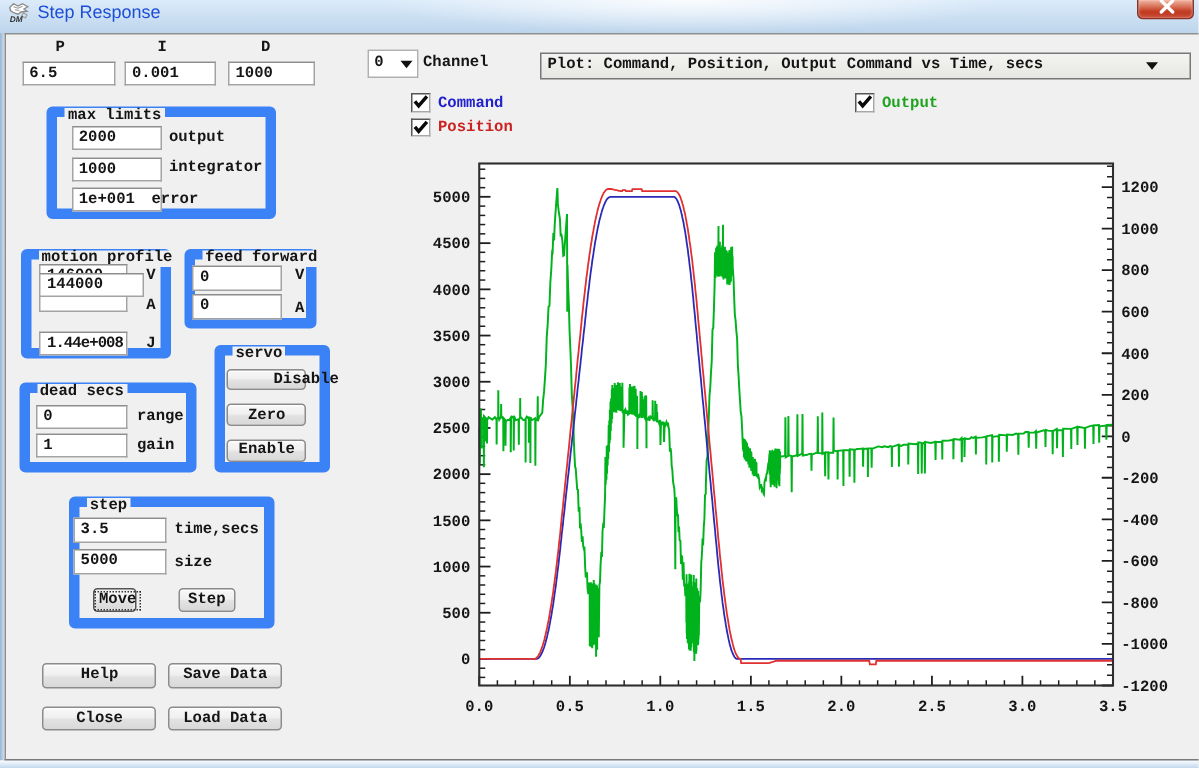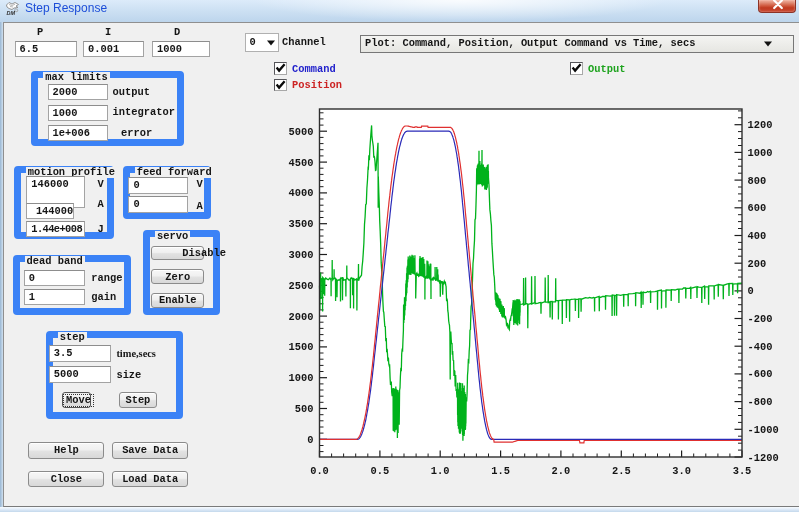--- a/index.html
+++ b/index.html
@@ -99,61 +99,61 @@
   </div>
   <div class="lbl" style="left:588px;top:63.5px;color:#1ea31e;">Output</div>
 
   <div class="grp" style="left:31.3px;top:71.3px;width:153px;height:75px;">
     <span>max limits</span>
   </div>
   <div class="tb" style="left:47.5px;top:84px;width:60px;height:16px;">2000</div>
   <div class="lbl" style="left:112.6px;top:86.5px;">output</div>
   <div class="tb" style="left:47.5px;top:104.7px;width:60px;height:16px;">1000</div>
   <div class="lbl" style="left:112.6px;top:107.2px;">integrator</div>
-  <div class="tb" style="left:47.5px;top:125.3px;width:60px;height:16px;">1e+006</div>
-  <div class="lbl" style="left:121px;top:127.8px;">error</div>
+  <div class="tb" style="left:47.5px;top:125.3px;width:60px;height:16px;">1e+001</div>
+  <div class="lbl" style="left:101px;top:127.8px;">error</div>
 
   <div class="grp" style="left:13.7px;top:166.3px;width:100px;height:72.5px;">
     <span>motion profile</span>
   </div>
   <div class="tb" style="left:26.3px;top:176.3px;width:59px;height:32px;">146000</div>
   <div class="lbl" style="left:97.5px;top:179px;">V</div>
-  <div class="tb" style="left:26.3px;top:203px;width:48px;height:16px;text-align:right;">144000</div>
+  <div class="tb" style="left:26.3px;top:182px;width:70px;height:16px;">144000</div>
   <div class="lbl" style="left:97.5px;top:199px;">A</div>
   <div class="tb" style="left:26.3px;top:221.3px;width:59px;height:16px;letter-spacing:-0.6px;">1.44e+008</div>
   <div class="lbl" style="left:97.5px;top:224px;">J</div>
 
   <div class="grp" style="left:122.8px;top:166.2px;width:88px;height:53.3px;">
     <span>feed forward</span>
   </div>
   <div class="tb" style="left:128.4px;top:176.5px;width:60px;height:17px;line-height:15px;">0</div>
   <div class="lbl" style="left:196.6px;top:179px;">V</div>
   <div class="tb" style="left:128.4px;top:195.5px;width:60px;height:17px;line-height:15px;">0</div>
   <div class="lbl" style="left:196.6px;top:201px;">A</div>
 
   <div class="grp" style="left:143px;top:230px;width:77px;height:84.5px;">
     <span>servo</span>
   </div>
   <div class="btn" style="left:151.3px;top:245.8px;width:53px;height:14.5px;line-height:13px;padding-left:30px;">Disable</div>
   <div class="btn" style="left:151.3px;top:268.9px;width:53px;height:15.5px;line-height:14px;">Zero</div>
   <div class="btn" style="left:151.3px;top:292.7px;width:53px;height:15px;line-height:13.5px;">Enable</div>
 
   <div class="grp" style="left:12.5px;top:255px;width:118px;height:60px;">
-    <span>dead band</span>
+    <span>dead secs</span>
   </div>
   <div class="tb" style="left:23.8px;top:270px;width:61px;height:16px;">0</div>
   <div class="lbl" style="left:91.3px;top:272.7px;">range</div>
   <div class="tb" style="left:23.8px;top:288.8px;width:61px;height:16px;">1</div>
   <div class="lbl" style="left:91.3px;top:291.5px;">gain</div>
 
   <div class="grp" style="left:45.8px;top:330.7px;width:137px;height:88.5px;">
     <span>step</span>
   </div>
   <div class="tb" style="left:48.7px;top:344.5px;width:62px;height:17px;line-height:15px;">3.5</div>
-  <div class="lbl" style="left:116.4px;top:348px;font-family:Liberation Serif, serif;">time,secs</div>
+  <div class="lbl" style="left:116.4px;top:348px;">time,secs</div>
   <div class="tb" style="left:48.7px;top:366.4px;width:62px;height:17px;line-height:15px;">5000</div>
   <div class="lbl" style="left:116.4px;top:370px;">size</div>
   <div class="btn" style="left:62px;top:392px;width:29px;height:16px;line-height:14px;border-color:#555;box-shadow:inset 0 0 0 1px #eee;"><span style="display:inline-block;border:1px dotted #333;padding:0 2px;line-height:11px;">Move</span></div>
   <div class="btn" style="left:119.2px;top:392px;width:37.4px;height:16px;line-height:14px;">Step</div>
 
   <div class="btn" style="left:28.4px;top:442px;width:76px;height:16.8px;line-height:15px;">Help</div>
   <div class="btn" style="left:112.2px;top:442px;width:76px;height:16.8px;line-height:15px;">Save Data</div>
   <div class="btn" style="left:28.4px;top:470.7px;width:76px;height:16.8px;line-height:15px;">Close</div>
   <div class="btn" style="left:112.2px;top:470.7px;width:76px;height:16.8px;line-height:15px;">Load Data</div>
 

